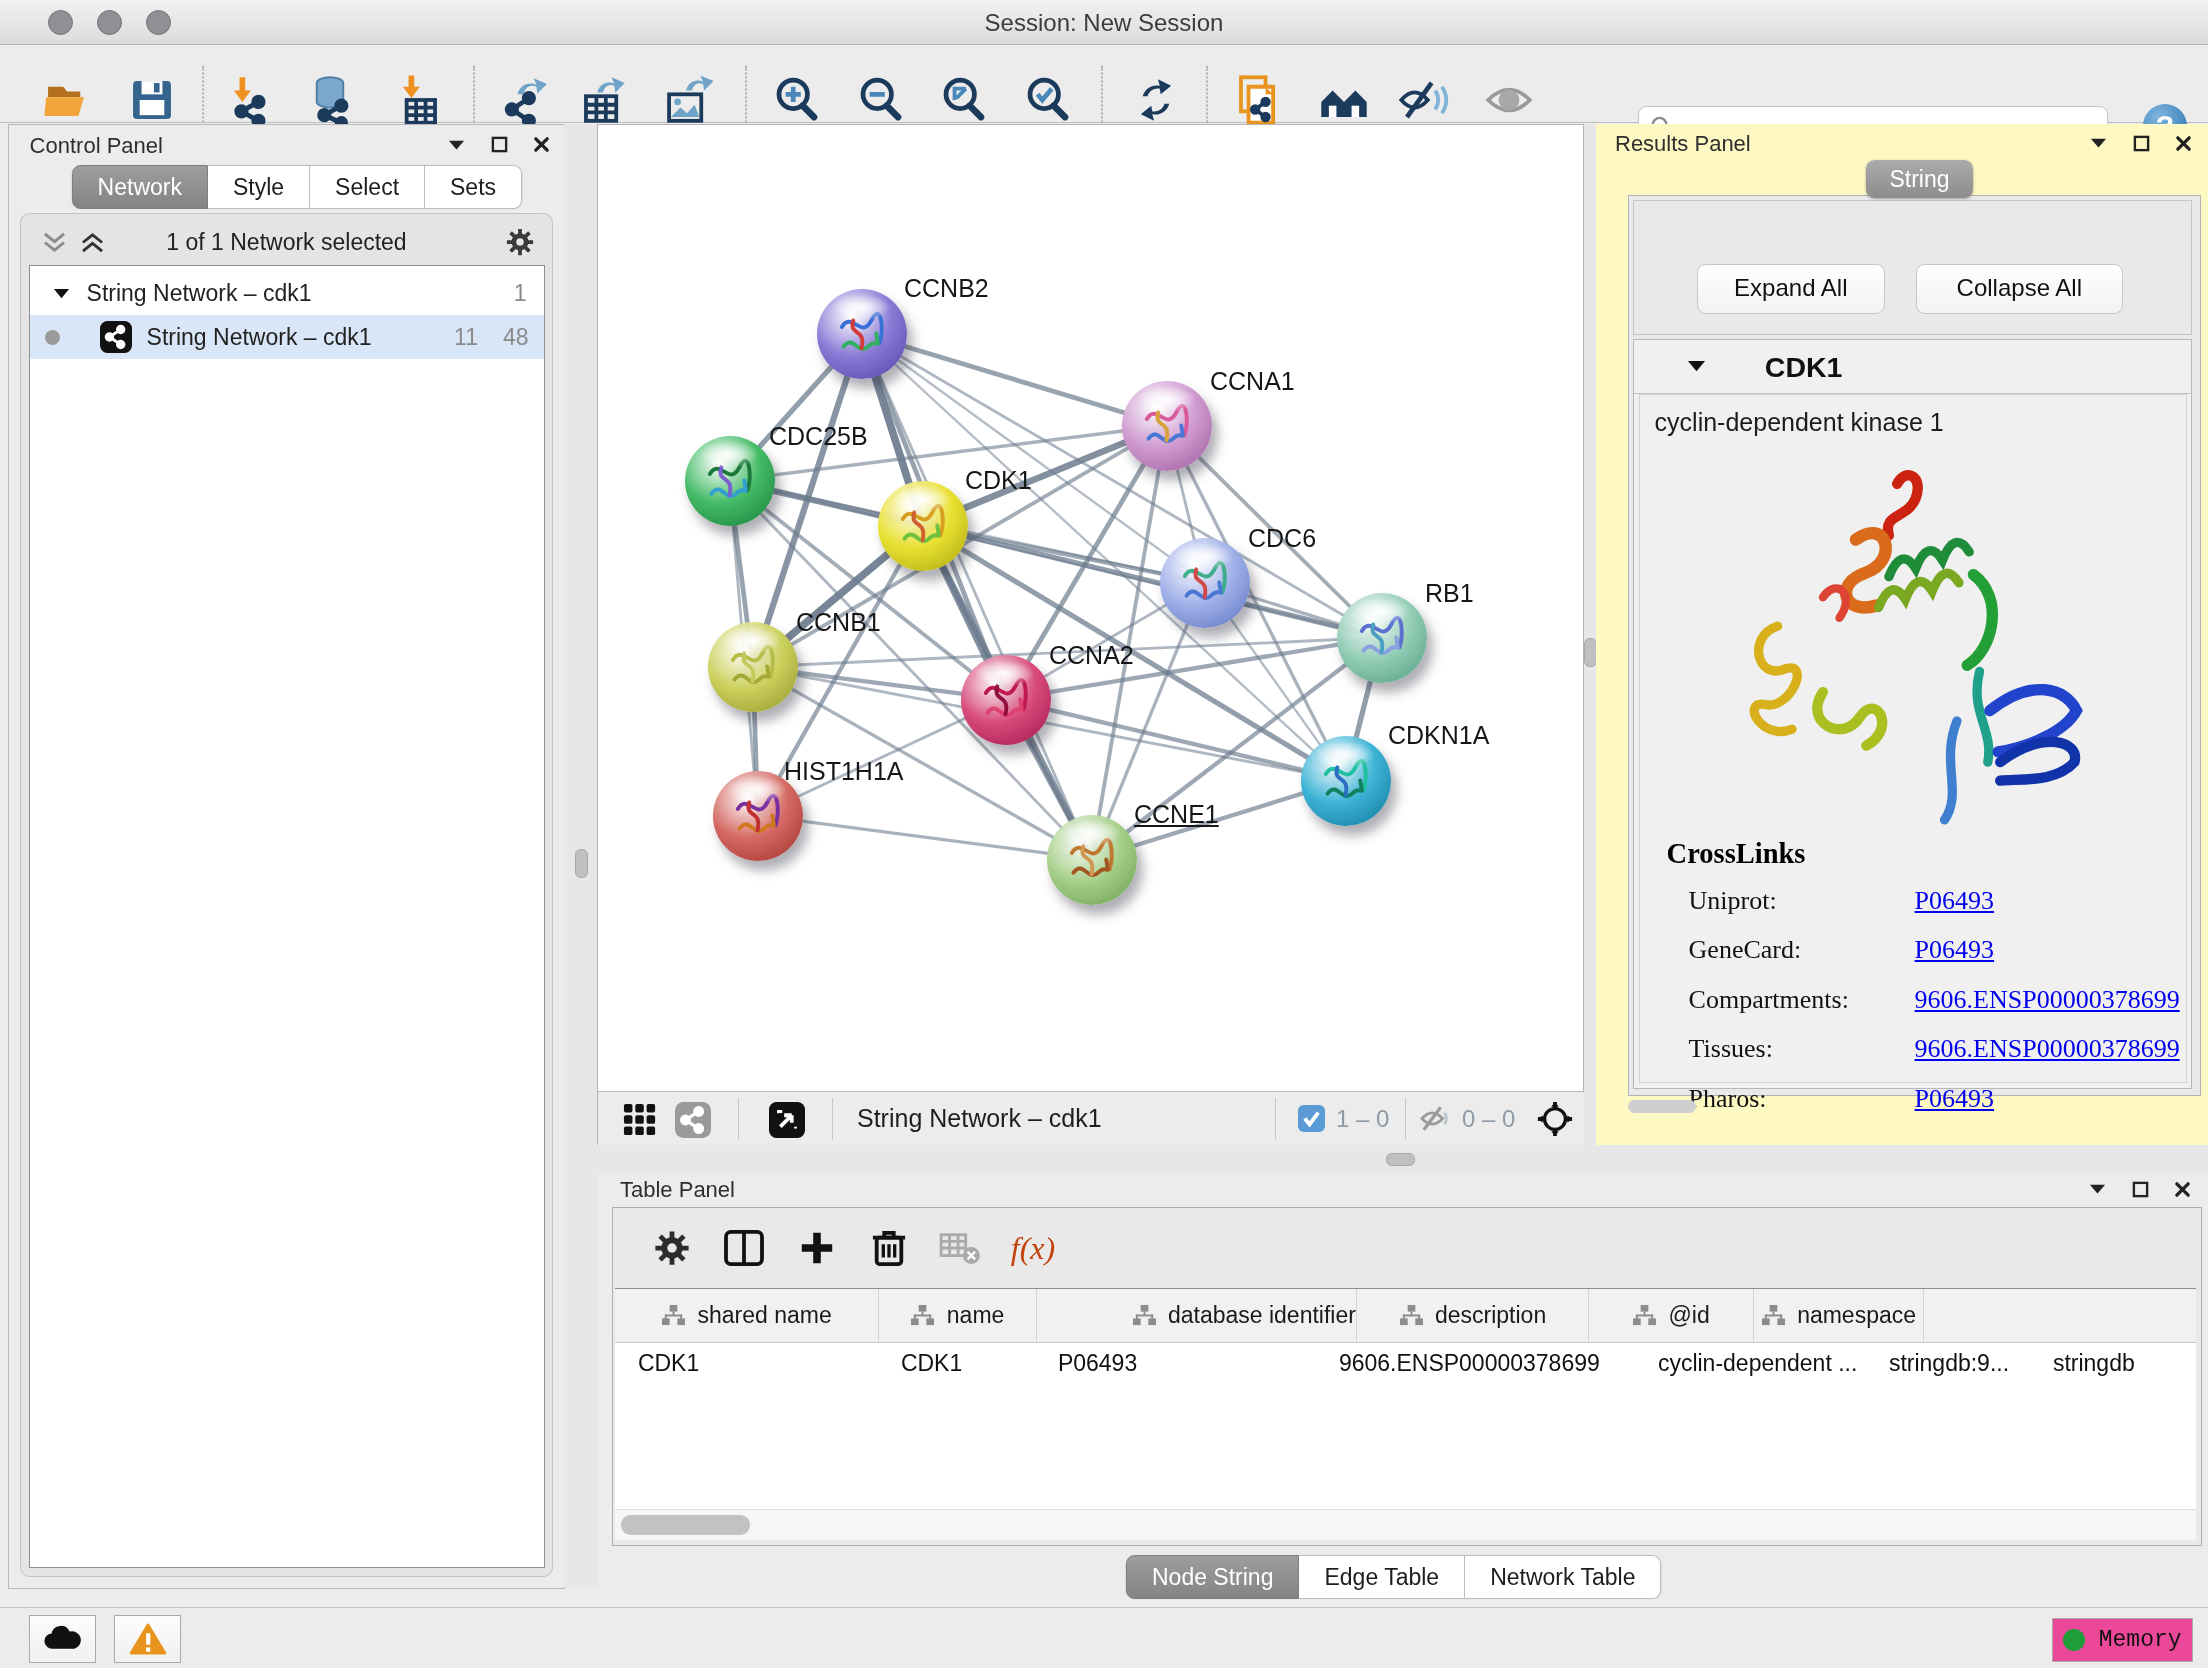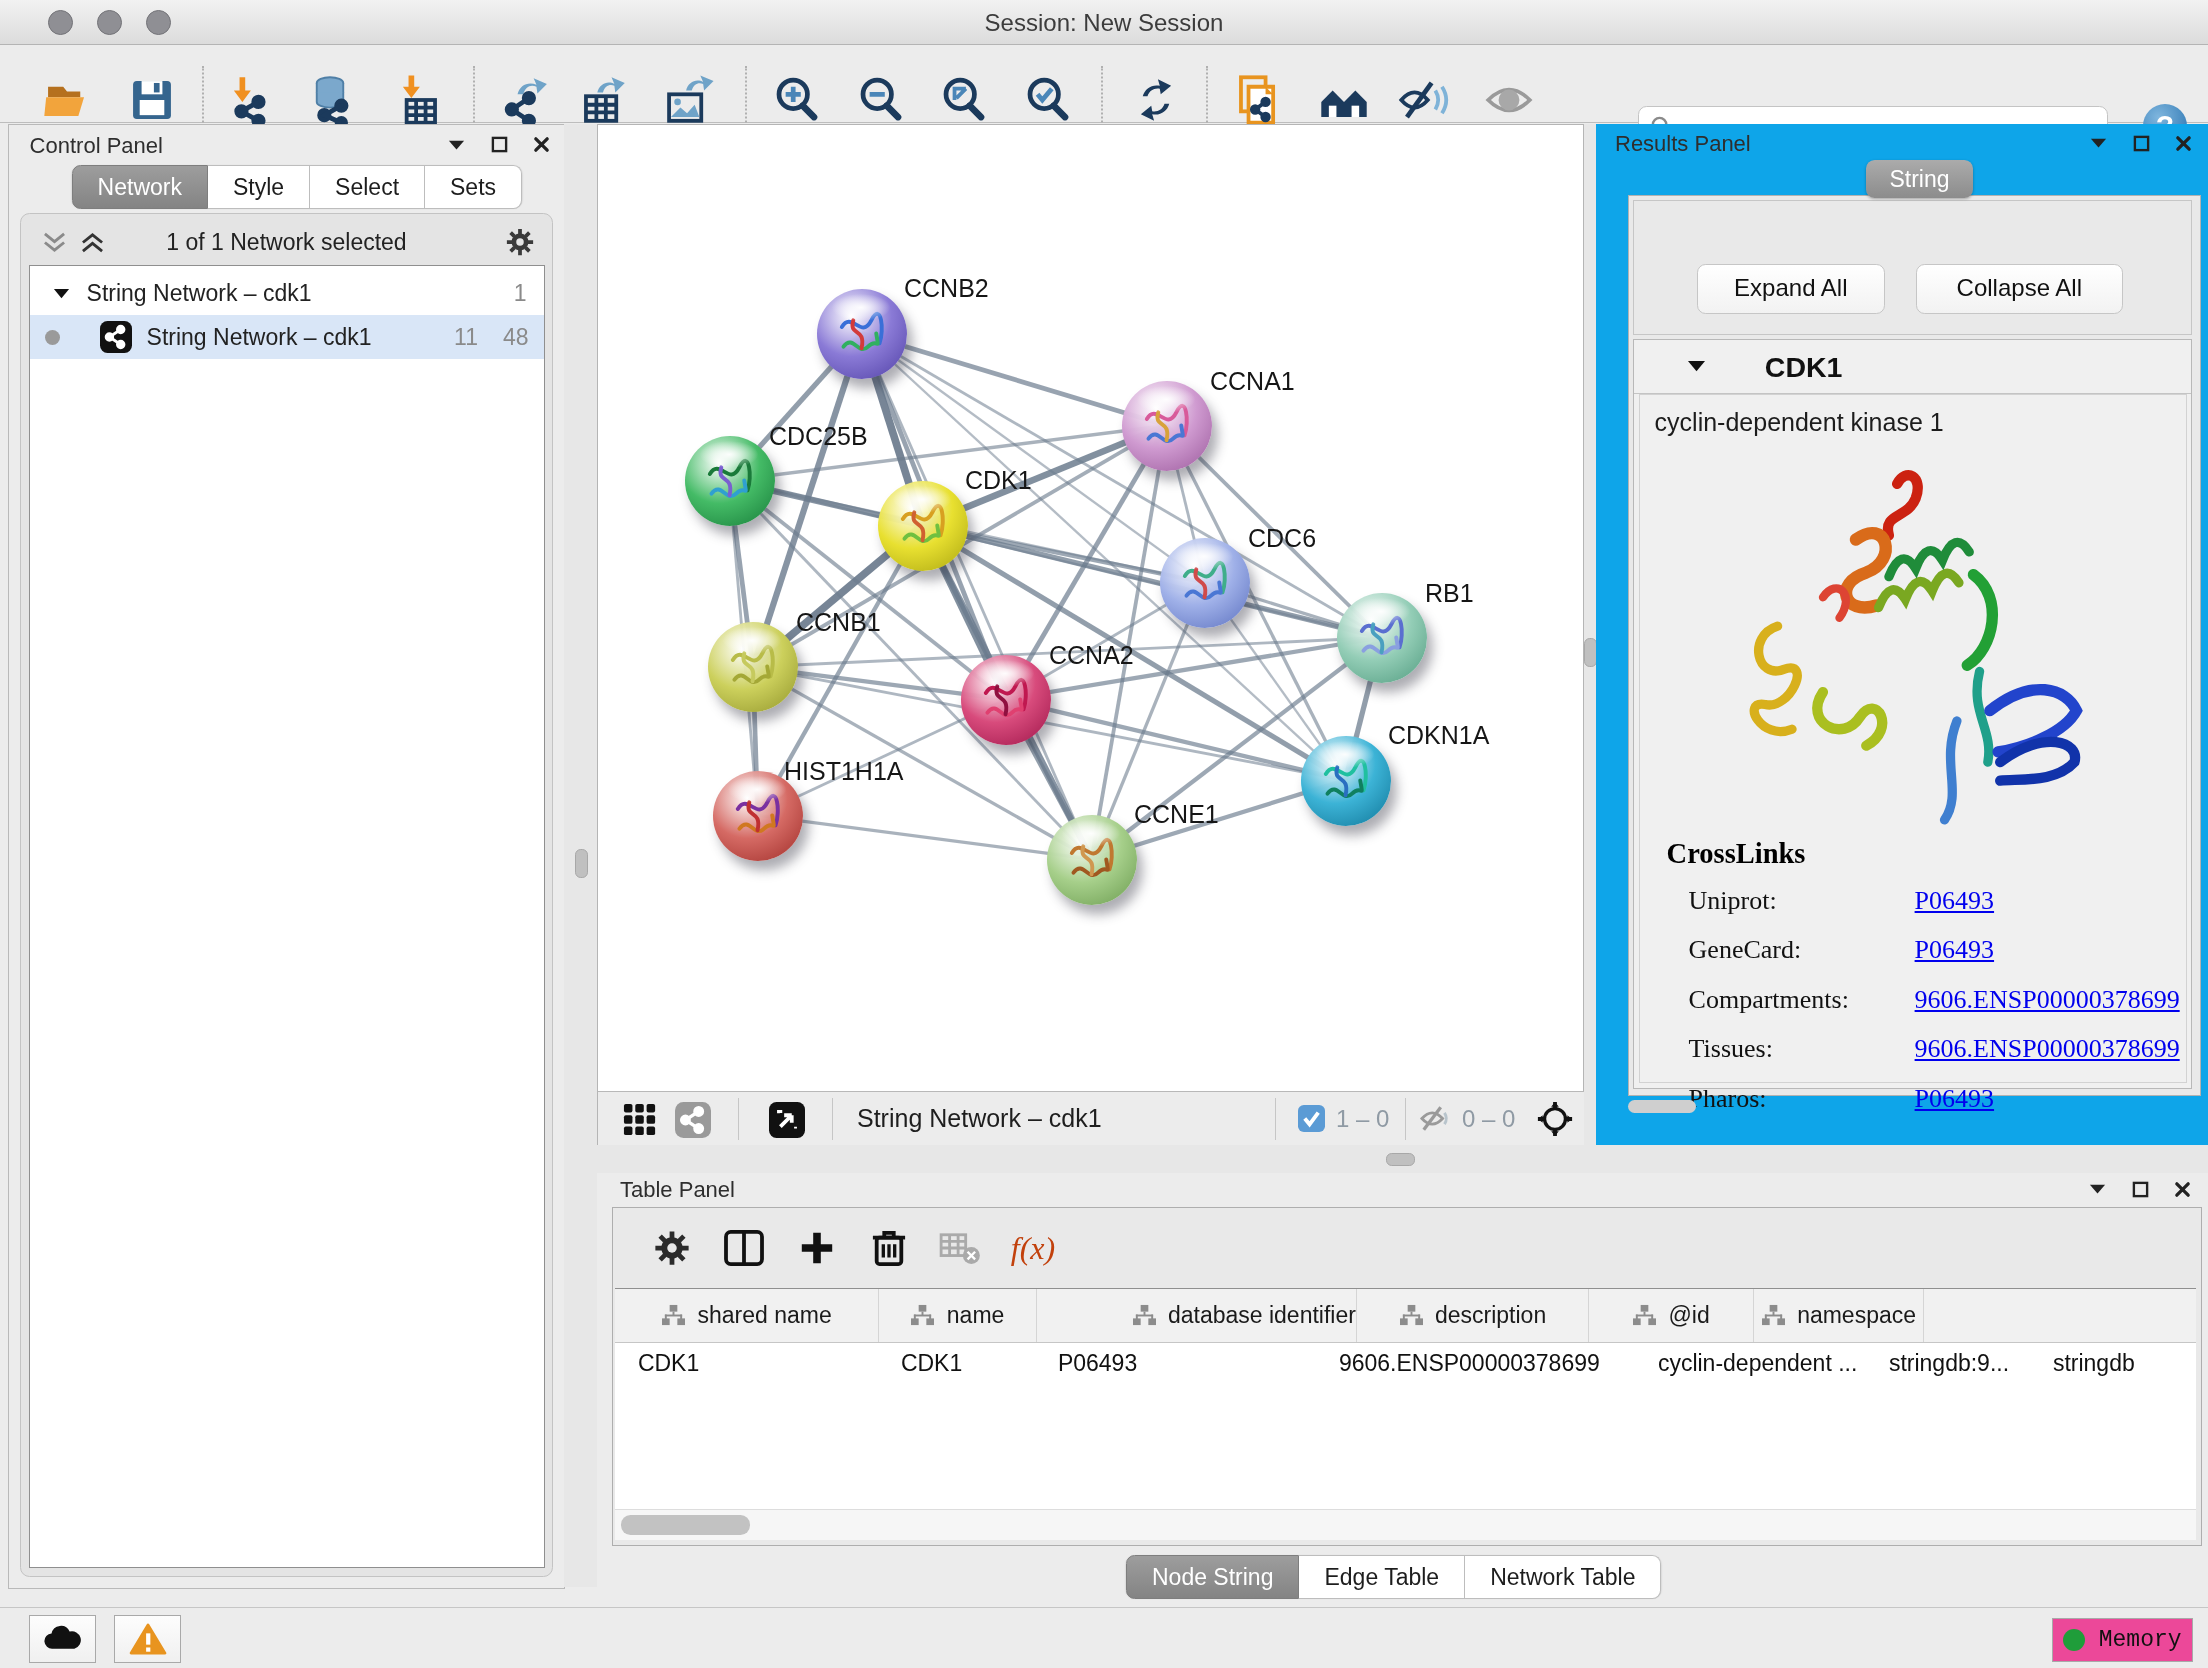--- a/index.html
+++ b/index.html
@@ -73,21 +73,21 @@
   #net-edges{position:absolute;left:0;top:0;z-index:1;}
 
   
   .viewbar{left:597px;top:1091px;width:986px;height:53px;background:#ececec;
     border-top:1px solid #b8b8b8;border-bottom:1px solid #b8b8b8;border-left:1px solid #b5b5b5;border-right:1px solid #b5b5b5;}
   .viewbar .vsep{position:absolute;top:5.7px;height:42px;border-left:1px solid #c6c6c6;}
   .vb-title{position:absolute;top:12.4px;font-size:25px;color:#1e1e1e;}
   .vb-num{position:absolute;top:13.3px;font-size:24px;color:#8f9aa4;}
 
   
-  .rpanel{left:1596px;top:124px;width:613px;height:1021px;background:#0ea5e9;}
+  .rpanel{left:1596px;top:124px;width:613px;height:1021px;background:#fef9c3;}
   .stringtab{position:absolute;left:270px;top:36px;width:107px;height:38px;border-radius:8.6px;
     background:linear-gradient(#ababab,#8c8c8c);color:#fff;font-size:23px;text-align:center;
     line-height:38px;box-shadow:0 1px 2.9px rgba(0,0,0,.3);z-index:3;}
   .rbox{position:absolute;left:32px;top:71px;width:571px;height:899px;background:#e9e9e9;
     border:1.9px solid #b2b2b2;}
   .rsub1{position:absolute;left:3.8px;top:3.8px;width:557px;height:133px;border:1px solid #c6c6c6;}
   .rbtn{position:absolute;top:63px;height:48px;background:linear-gradient(#ffffff,#f2f2f2);
     border:1px solid #c6c6c6;border-radius:8.6px;font-size:24px;color:#111;text-align:center;}
   .rsub2{position:absolute;left:3.8px;top:143px;width:557px;height:748px;border:1px solid #b8b8b8;background:#f0f0f0;}
   .gene-hdr{position:absolute;left:0;top:0;width:100%;height:53px;border-bottom:1px solid #c4c4c4;}
@@ -536,21 +536,21 @@
         <div class="node" style="left: 449px; top: 690px; background: radial-gradient(circle at 38% 30%, rgba(255, 255, 255, 0.92) 0%, rgb(166, 207, 138) 48%, rgb(105, 154, 78) 100%);">
           <svg class="mini" width="67" height="59" viewBox="0 0 40 36">
         <g fill="none" stroke-width="2.4" stroke-linecap="round">
           <path d="M8 14 C14 4,20 22,26 10 S34 16,31 24" stroke="#c07830"></path>
           <path d="M9 26 C15 18,18 32,24 26 S31 30,29 18" stroke="#a05820"></path>
           <path d="M15 10 C12 20,23 14,20 27" stroke="#d09850"></path>
         </g>
           </svg>
        <div class="gloss"></div>
         </div>
-        <div class="netlabel" style="left: 536px; top: 675px;">CCNE1</div>
+        <div class="netlabel" style="left: 536px; top: 675px; text-decoration: underline;">CCNE1</div>
       </div>
   </div>
 
   <div class="abs viewbar">
     <svg class="abs" style="left:25px;top:10.5px" width="34" height="34" viewBox="0 0 36 36">
         <g fill="#111">
           <rect x="1" y="1" width="9" height="9" rx="2"></rect>
           <rect x="13" y="1" width="9" height="9" rx="2"></rect>
           <rect x="25" y="1" width="9" height="9" rx="2"></rect>
           <rect x="1" y="13" width="9" height="9" rx="2"></rect>

